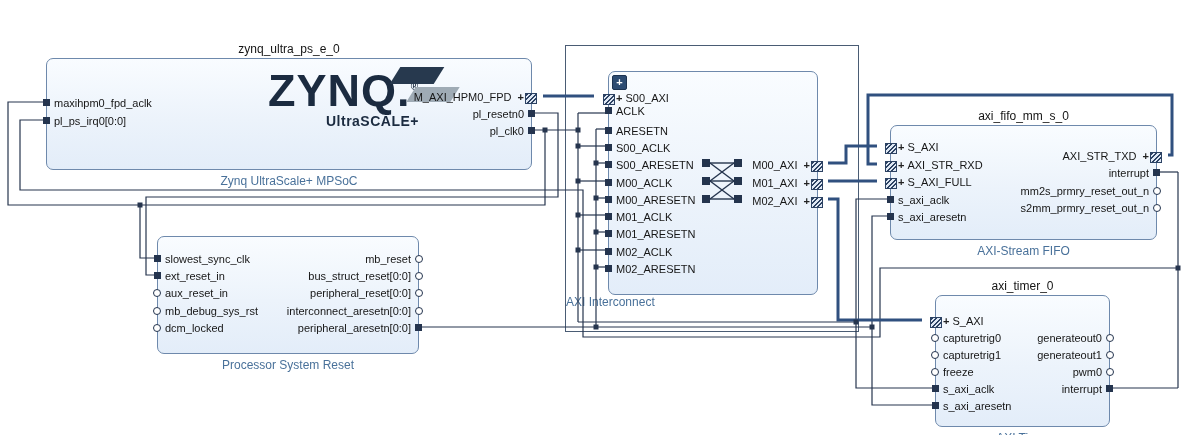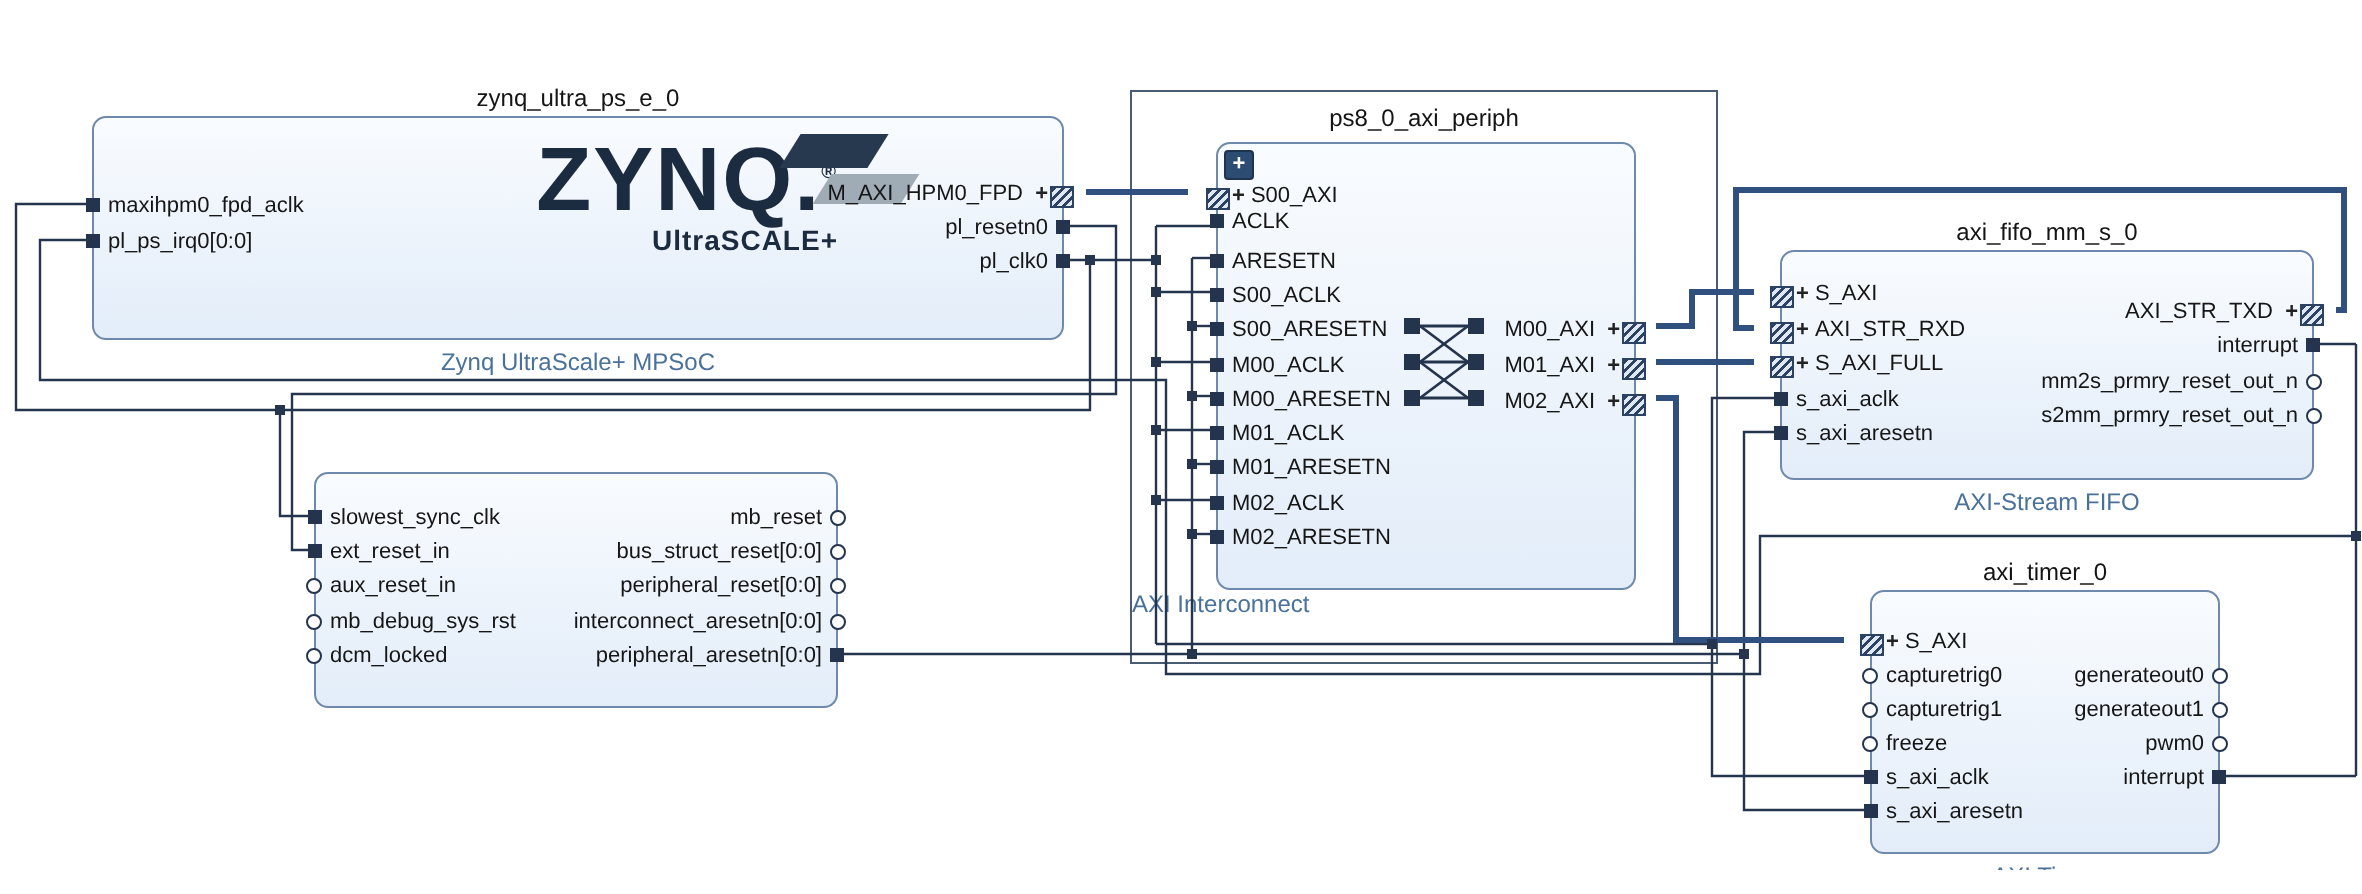--- a/index.html
+++ b/index.html
@@ -118,24 +118,24 @@
     </div>
     <div class="port R" style="top:67px">
       <span>interconnect_aresetn[0:0]</span>
       <span class="pin open"></span>
     </div>
     <div class="port R" style="top:84px">
       <span>peripheral_aresetn[0:0]</span>
       <span class="pin"></span>
     </div>
 
+    <div class="blabel">Processor System Reset</div>
   </div>
 
   <div class="ic-outer" style="left:565px;top:45px;width:292px;height:285px">
-    <div class="ic-title">ps8_0_axi_periph</div>
 
     <div class="block" style="left:42px;top:25px;width:208px;height:222px">
       <div class="expand">+</div>
 
       <div class="port L" style="top:19px">
         <span class="pin ifc"></span>
         <span class="plus">+</span><span>S00_AXI</span>
       </div>
       <div class="port L" style="top:32px">
         <span class="pin"></span>

